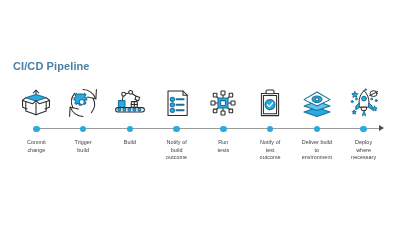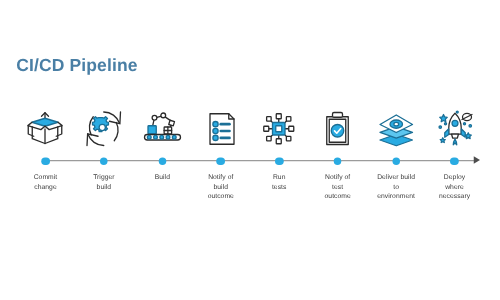--- a/index.html
+++ b/index.html
@@ -21,22 +21,22 @@
     width: 400px;
     height: 234px;
     background: #ffffff;
     box-sizing: border-box;
   }
 
   
   #title {
     position: absolute;
     left: 13px;
-    top: 44px;
-    font-size: 14px;
+    top: 60px;
+    font-size: 11px;
     font-weight: bold;
     letter-spacing: 0.1px;
     color: #4a7fa5;
     white-space: nowrap;
   }
 
   
   #pipeline {
     position: absolute;
     left: 13px;

